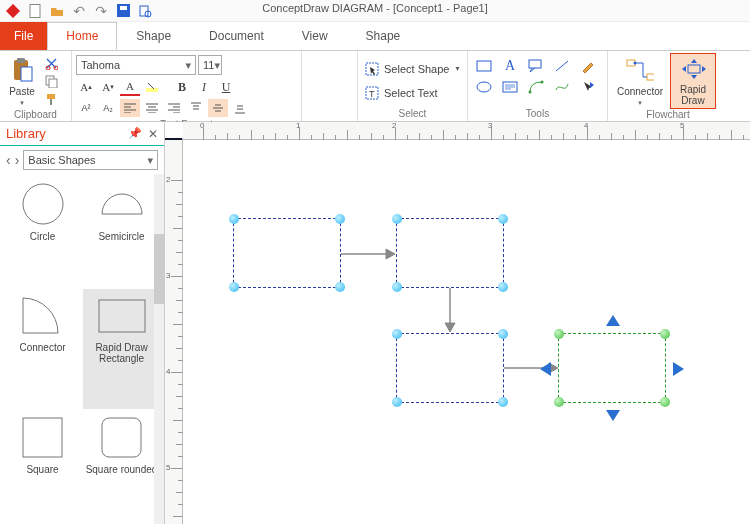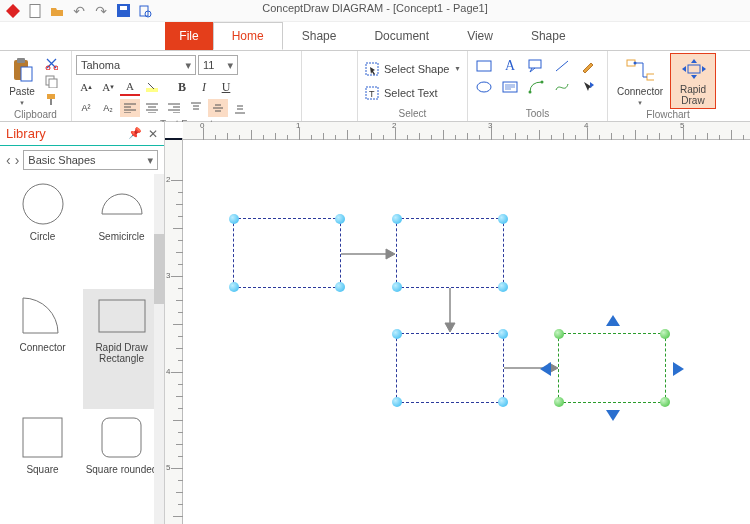--- a/index.html
+++ b/index.html
@@ -3,21 +3,21 @@
 <meta charset="utf-8">
 <style>
   * { box-sizing: border-box; margin: 0; padding: 0; font-family: Tahoma, sans-serif; }
   body { width: 750px; height: 524px; background: #fff; overflow: hidden; font-size: 11px; color: #444; }
 
   .qat { height: 22px; display: flex; align-items: center; padding: 0 6px; gap: 8px; background: #fafafa; border-bottom: 1px solid #eee; }
   .qat .qicon { width: 14px; height: 14px; display: flex; align-items: center; justify-content: center; }
 
   .titlebar { position: absolute; top: 2px; left: 0; right: 0; text-align: center; font-size: 11px; color: #555; pointer-events: none; }
 
-  .tabs { height: 28px; display: flex; align-items: flex-end; background: #fff; justify-content: center; }
+  .tabs { height: 28px; display: flex; align-items: flex-end; background: #fff; }
   .filetab { background: #e43e1b; color: #fff; padding: 6px 14px; font-size: 12px; height: 28px; display: flex; align-items: center; }
   .tab { padding: 6px 18px; font-size: 12px; color: #555; border: 1px solid transparent; height: 28px; display: flex; align-items: center; cursor: pointer;}
   .tab.active { color: #e43e1b; border: 1px solid #ccc; border-bottom: 1px solid #fff; background: #fff; }
 
   .ribbon { height: 72px; border-top: 1px solid #ccc; border-bottom: 1px solid #ccc; display: flex; background: #fff; }
   .rgroup { border-right: 1px solid #ddd; padding: 2px 4px 0 4px; display: flex; flex-direction: column; justify-content: space-between; position: relative; }
   .rgroup .glabel { text-align: center; font-size: 10px; color: #777; padding-bottom: 2px; }
   .rgroup .gbody { flex: 1; display: flex; align-items: center; gap: 2px; }
 
   .bigbtn { display: flex; flex-direction: column; align-items: center; justify-content: center; gap: 2px; padding: 2px 4px; cursor: pointer; height: 56px; }
@@ -155,21 +155,21 @@
     <div class="glabel">Clipboard</div>
   </div>
 
   <div class="rgroup" style="width:230px;">
     <div style="display:flex;flex-direction:column;gap:1px;padding-top:2px;flex:1;">
       <div class="txtrow">
         <div class="combo" style="width:120px;">
             <span>Tahoma</span>
             <span class="dd">▾</span>
           </div>
-        <div class="combo" style="width:40px;">
+        <div class="combo" style="width:24px;">
             <span>11</span>
             <span class="dd">▾</span>
           </div>
       </div>
       <div class="txtrow">
         <span class="iconbtn" style="font-family:serif;">A<sup style="font-size:7px;">▴</sup></span>
         <span class="iconbtn" style="font-family:serif;">A<sup style="font-size:7px;">▾</sup></span>
         <span class="iconbtn" style="font-family:serif;border-bottom:2px solid #d22;">A</span>
         <span class="iconbtn">
             <svg width="14" height="12">

